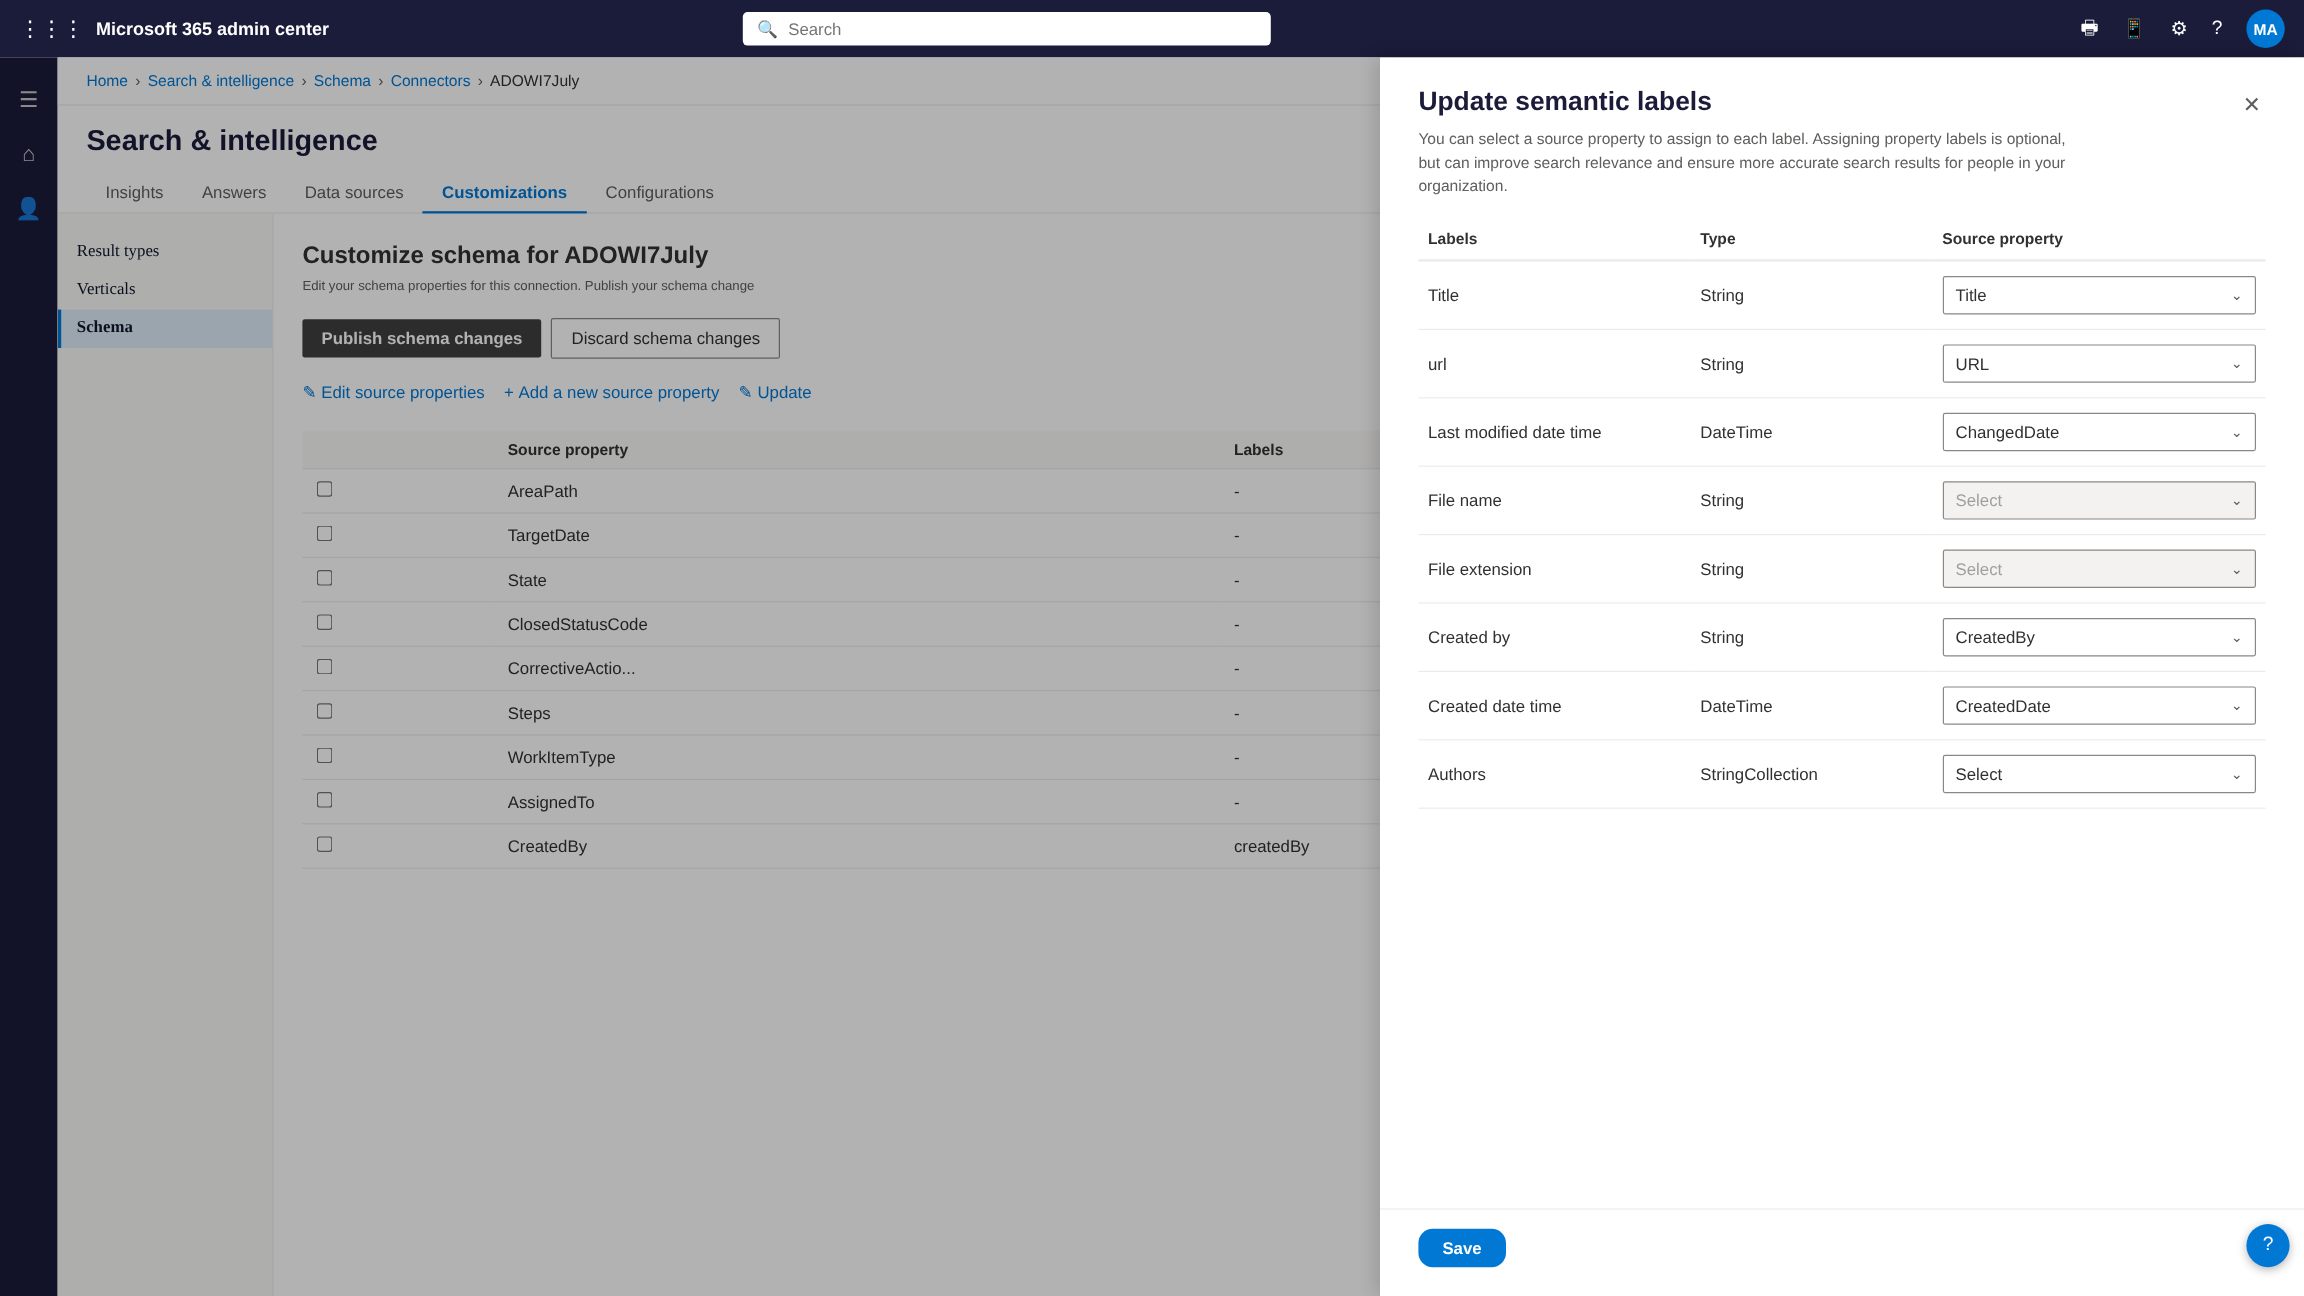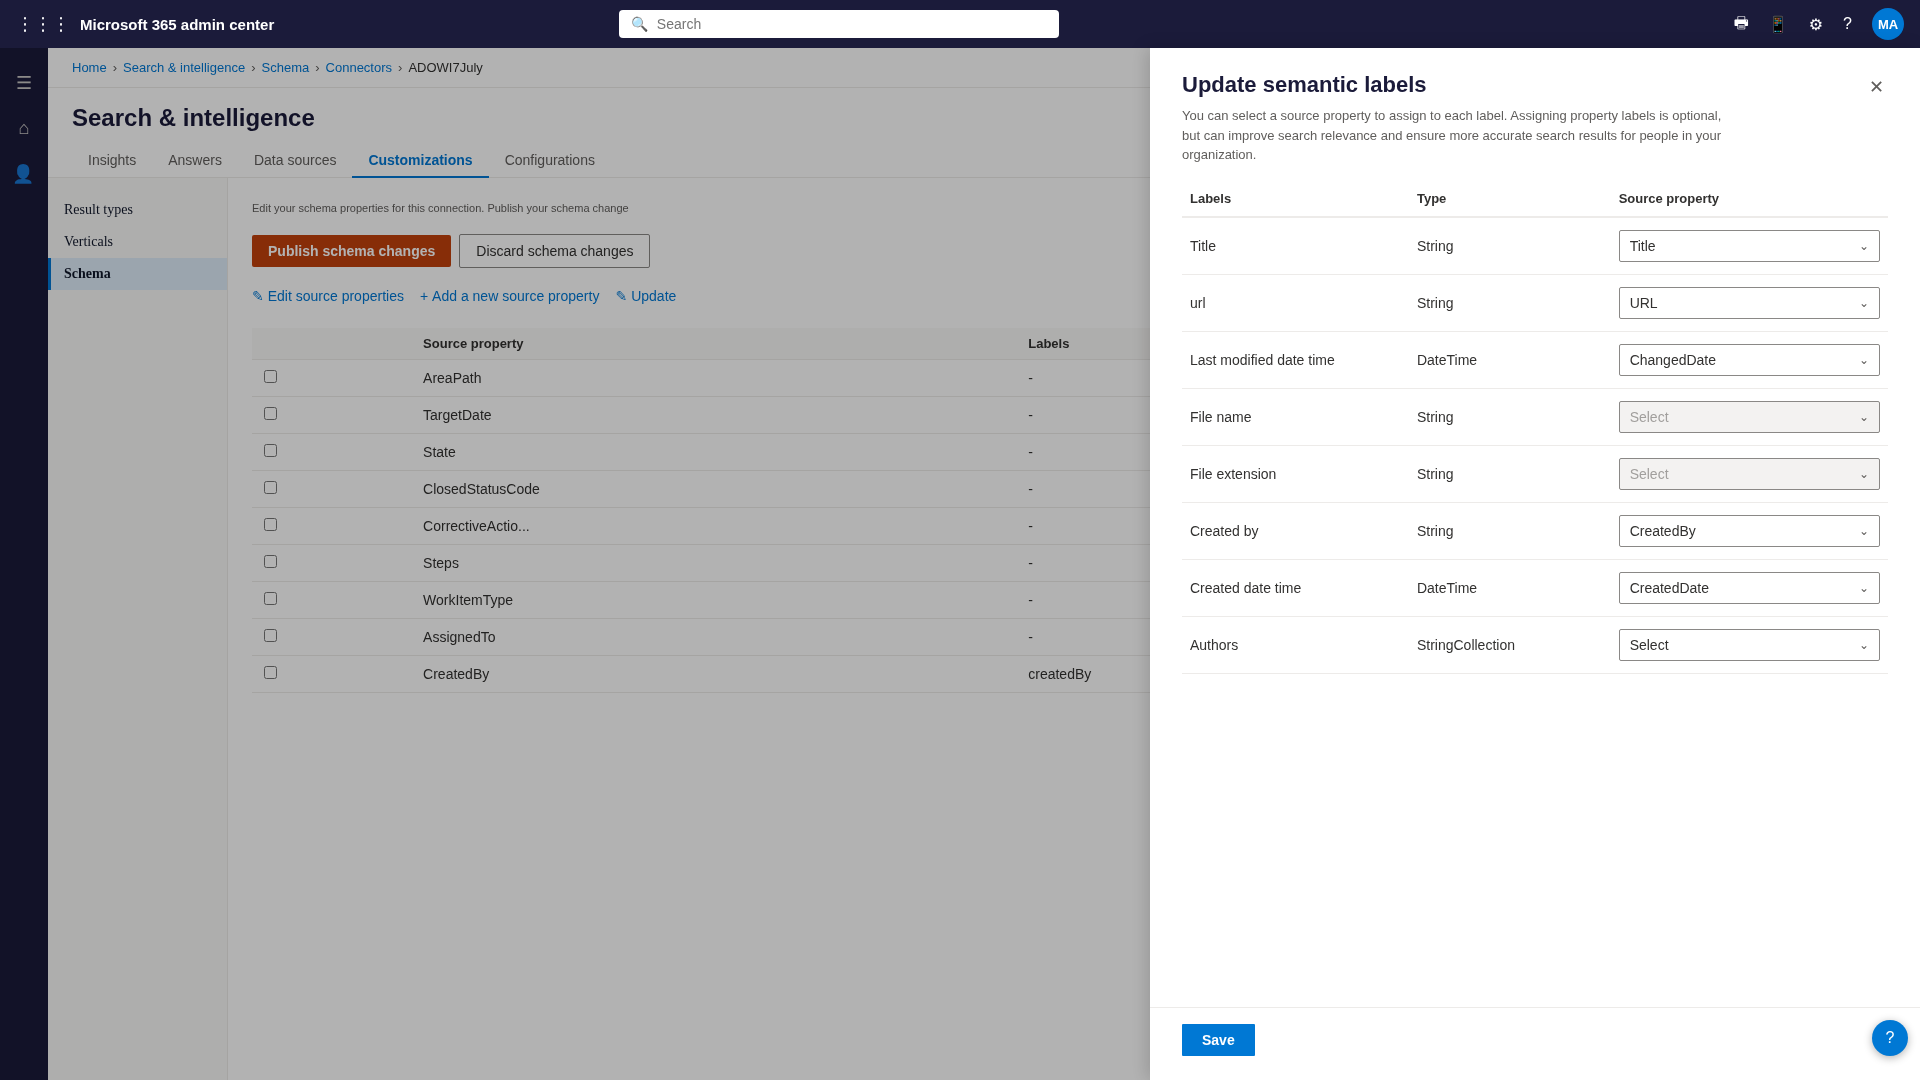--- a/index.html
+++ b/index.html
@@ -89,21 +89,21 @@
       border-left: 3px solid #0078d4; padding-left: 13px;
     }
 
     
     .schema-content { flex: 1; padding: 24px; overflow-y: auto; background: white; }
     .schema-title { font-size: 20px; font-weight: 600; margin-bottom: 8px; }
     .schema-desc { font-size: 11px; color: #605e5c; margin-bottom: 20px; }
 
     .schema-actions { display: flex; gap: 8px; align-items: center; margin-bottom: 20px; }
     .btn-primary {
-      background: #c2410c; color: white; border: none;
+      background: #404040; color: white; border: none;
       padding: 8px 16px; border-radius: 2px; cursor: pointer;
       font-size: 14px; font-weight: 600;
     }
     .btn-secondary {
       background: white; color: #323130;
       border: 1px solid #8a8886;
       padding: 8px 16px; border-radius: 2px; cursor: pointer; font-size: 14px;
     }
 
     .schema-toolbar {
@@ -177,21 +177,21 @@
       padding: 7px 10px; background: white; cursor: pointer;
       font-size: 14px; color: #323130; min-width: 200px;
     }
     .select-box.disabled { background: #f3f2f1; color: #a19f9d; }
     .select-chevron { color: #605e5c; font-size: 12px; }
 
     
     .side-panel-footer { padding: 16px 32px 24px; border-top: 1px solid #edebe9; }
     .btn-save {
       background: #0078d4; color: white; border: none;
-      padding: 8px 20px; border-radius: 1px; cursor: pointer;
+      padding: 8px 20px; border-radius: 12px; cursor: pointer;
       font-size: 14px; font-weight: 600;
     }
 
     
     .help-fab {
       position: fixed; bottom: 24px; right: 12px; z-index: 300;
       width: 36px; height: 36px; border-radius: 50%;
       background: #0078d4; color: white;
       display: flex; align-items: center; justify-content: center;
       font-size: 16px; cursor: pointer; box-shadow: 0 2px 8px rgba(0,0,0,0.3);
@@ -254,20 +254,21 @@
 
     <div class="inner-layout">
 
       <div class="left-panel">
         <div class="left-panel-item">Result types</div>
         <div class="left-panel-item">Verticals</div>
         <div class="left-panel-item active">Schema</div>
       </div>
 
       <div class="schema-content">
+        <h2 class="schema-title">Customize schema for ADOWI7July</h2>
         <p class="schema-desc">Edit your schema properties for this connection. Publish your schema change</p>
 
         <div class="schema-actions">
           <button class="btn-primary">Publish schema changes</button>
           <button class="btn-secondary">Discard schema changes</button>
         </div>
 
         <div class="schema-toolbar">
           <a class="toolbar-link">
             <span>✎</span>

